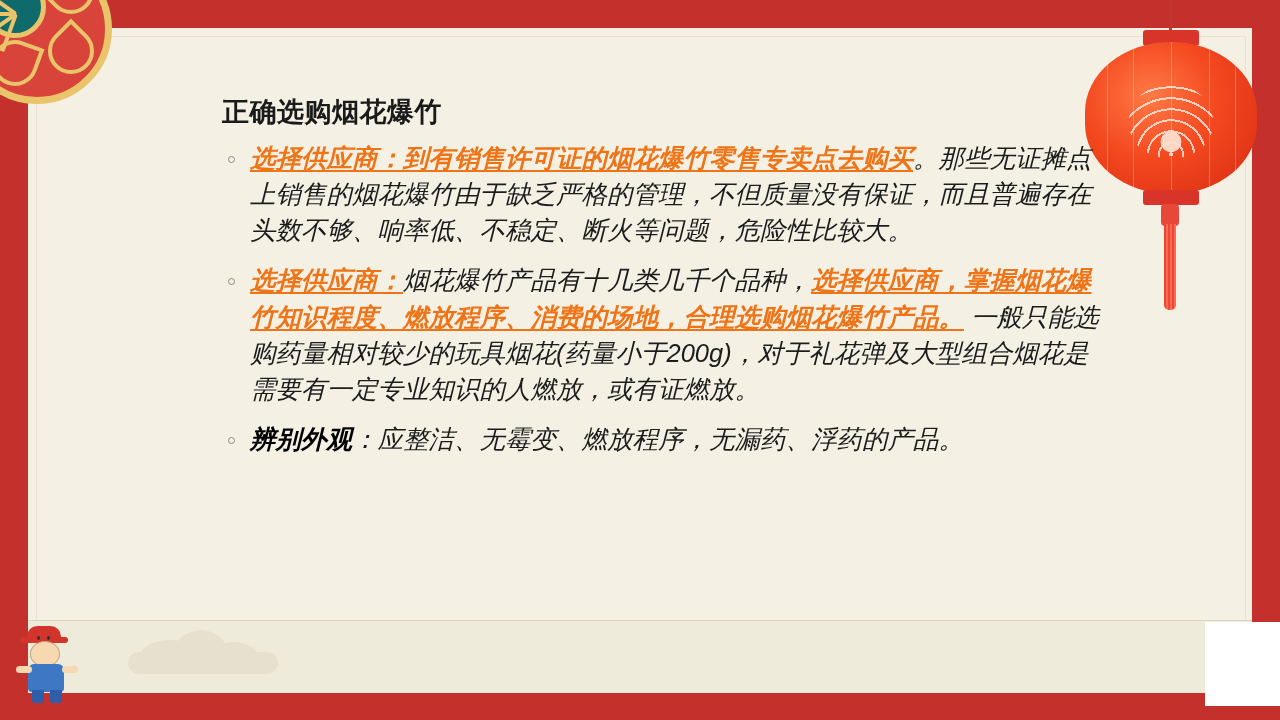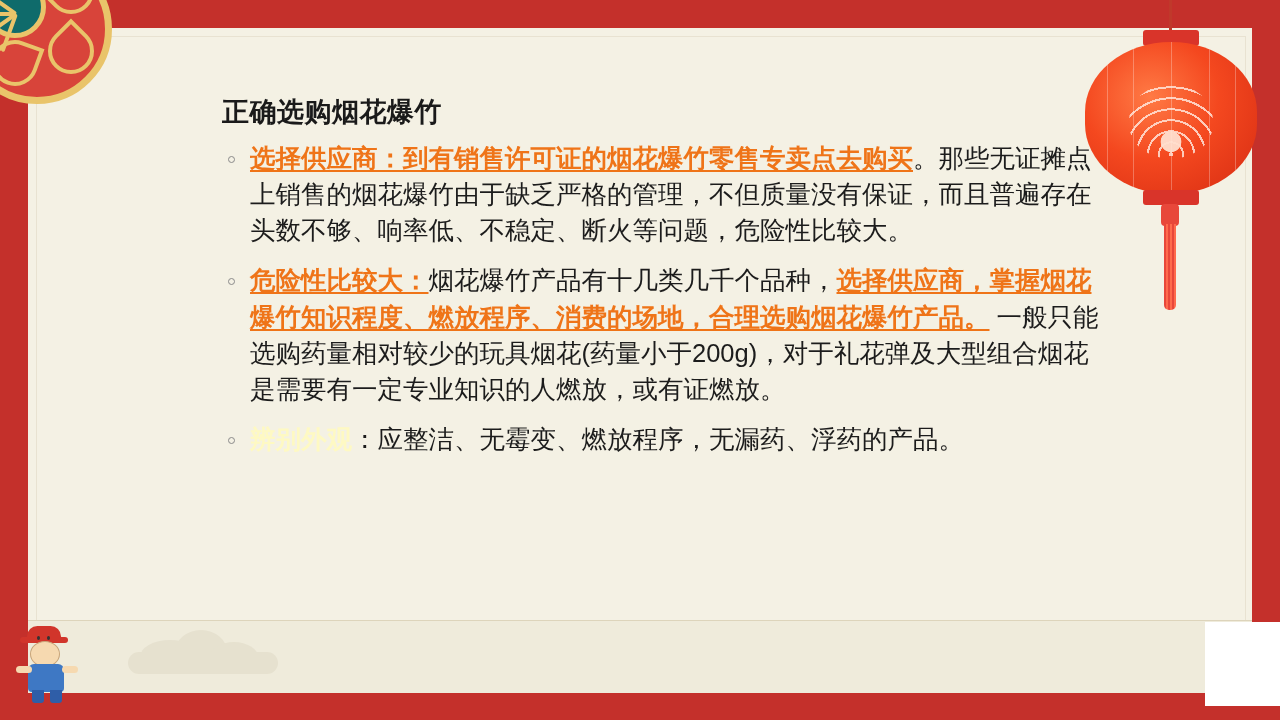--- a/index.html
+++ b/index.html
@@ -200,20 +200,21 @@
     font-weight: bold;
     color: #1a1a1a;
     letter-spacing: .5px;
     margin: 0 0 10px 0;
     line-height: 1.25;
   }
   ul.bullets {
     list-style: none;
     margin: 0;
     padding: 0;
+    font-style: italic;
   }
   ul.bullets > li {
     position: relative;
     padding-left: 28px;
     margin-bottom: 14px;
     font-size: 25.5px;
     line-height: 1.42;
     color: #1c1c1c;
   }
   ul.bullets > li::before {
@@ -227,21 +228,21 @@
     border-radius: 50%;
     box-sizing: border-box;
   }
   .hl {
     color: #ef7418;
     font-weight: bold;
     text-decoration: underline;
     text-underline-offset: 3px;
   }
   .hl-plain {
-    color: #fef9c3;
+    color: #000000;
     font-weight: bold;
   }
 
   
   .mascot {
     position: absolute;
     left: 14px;
     bottom: 16px;
     width: 66px;
     height: 78px;
@@ -347,21 +348,21 @@
 
   <div class="content">
     <h1 class="slide-title">正确选购烟花爆竹</h1>
 
     <ul class="bullets">
       <li>
         <span class="hl">选择供应商：到有销售许可证的烟花爆竹零售专卖点去购买</span><span>。那些无证摊点上销售的烟花爆竹由于缺乏严格的管理，不但质量没有保证，而且普遍存在头数不够、响率低、不稳定、断火等问题，危险性比较大。</span>
       </li>
 
       <li>
-        <span class="hl">危险性比较大：</span><span>烟花爆竹产品有十几类几千个品种，</span><span class="hl">选择供应商，掌握烟花爆竹知识程度、燃放程序、消费的场地，合理选购烟花爆竹产品。</span><span> 一般只能选购药量相对较少的玩具烟花(药量小于200g)，对于礼花弹及大型组合烟花是需要有一定专业知识的人燃放，或有证燃放。</span>
+        <span class="hl">选择供应商：</span><span>烟花爆竹产品有十几类几千个品种，</span><span class="hl">选择供应商，掌握烟花爆竹知识程度、燃放程序、消费的场地，合理选购烟花爆竹产品。</span><span> 一般只能选购药量相对较少的玩具烟花(药量小于200g)，对于礼花弹及大型组合烟花是需要有一定专业知识的人燃放，或有证燃放。</span>
       </li>
 
       <li>
         <span class="hl-plain">辨别外观</span><span>：应整洁、无霉变、燃放程序，无漏药、浮药的产品。</span>
       </li>
     </ul>
   </div>
 
   <div class="mascot">
     <div class="m-hat"></div>

